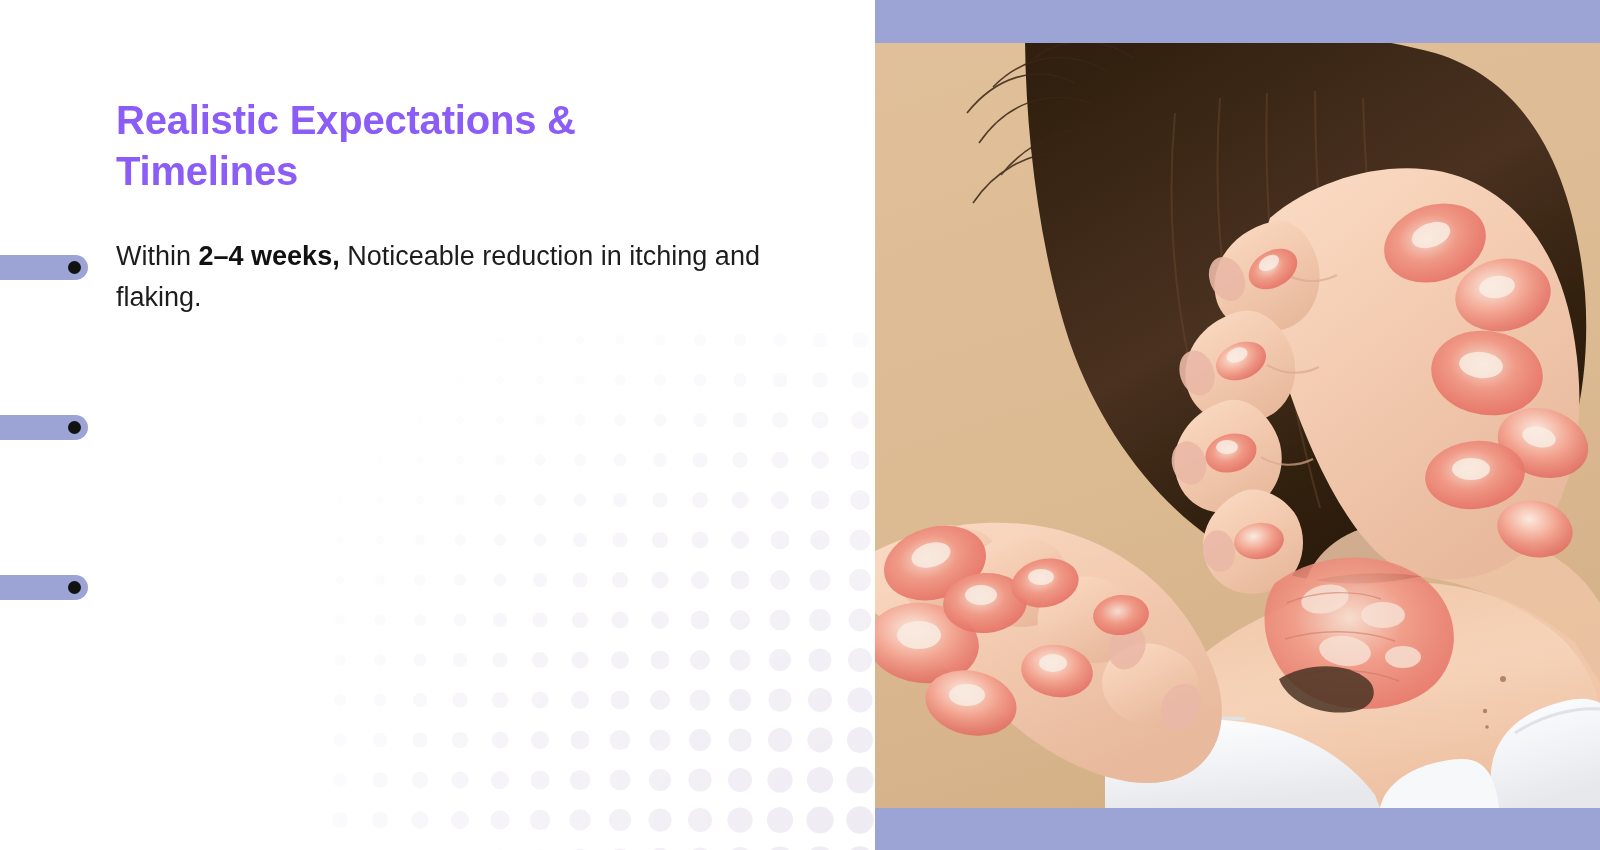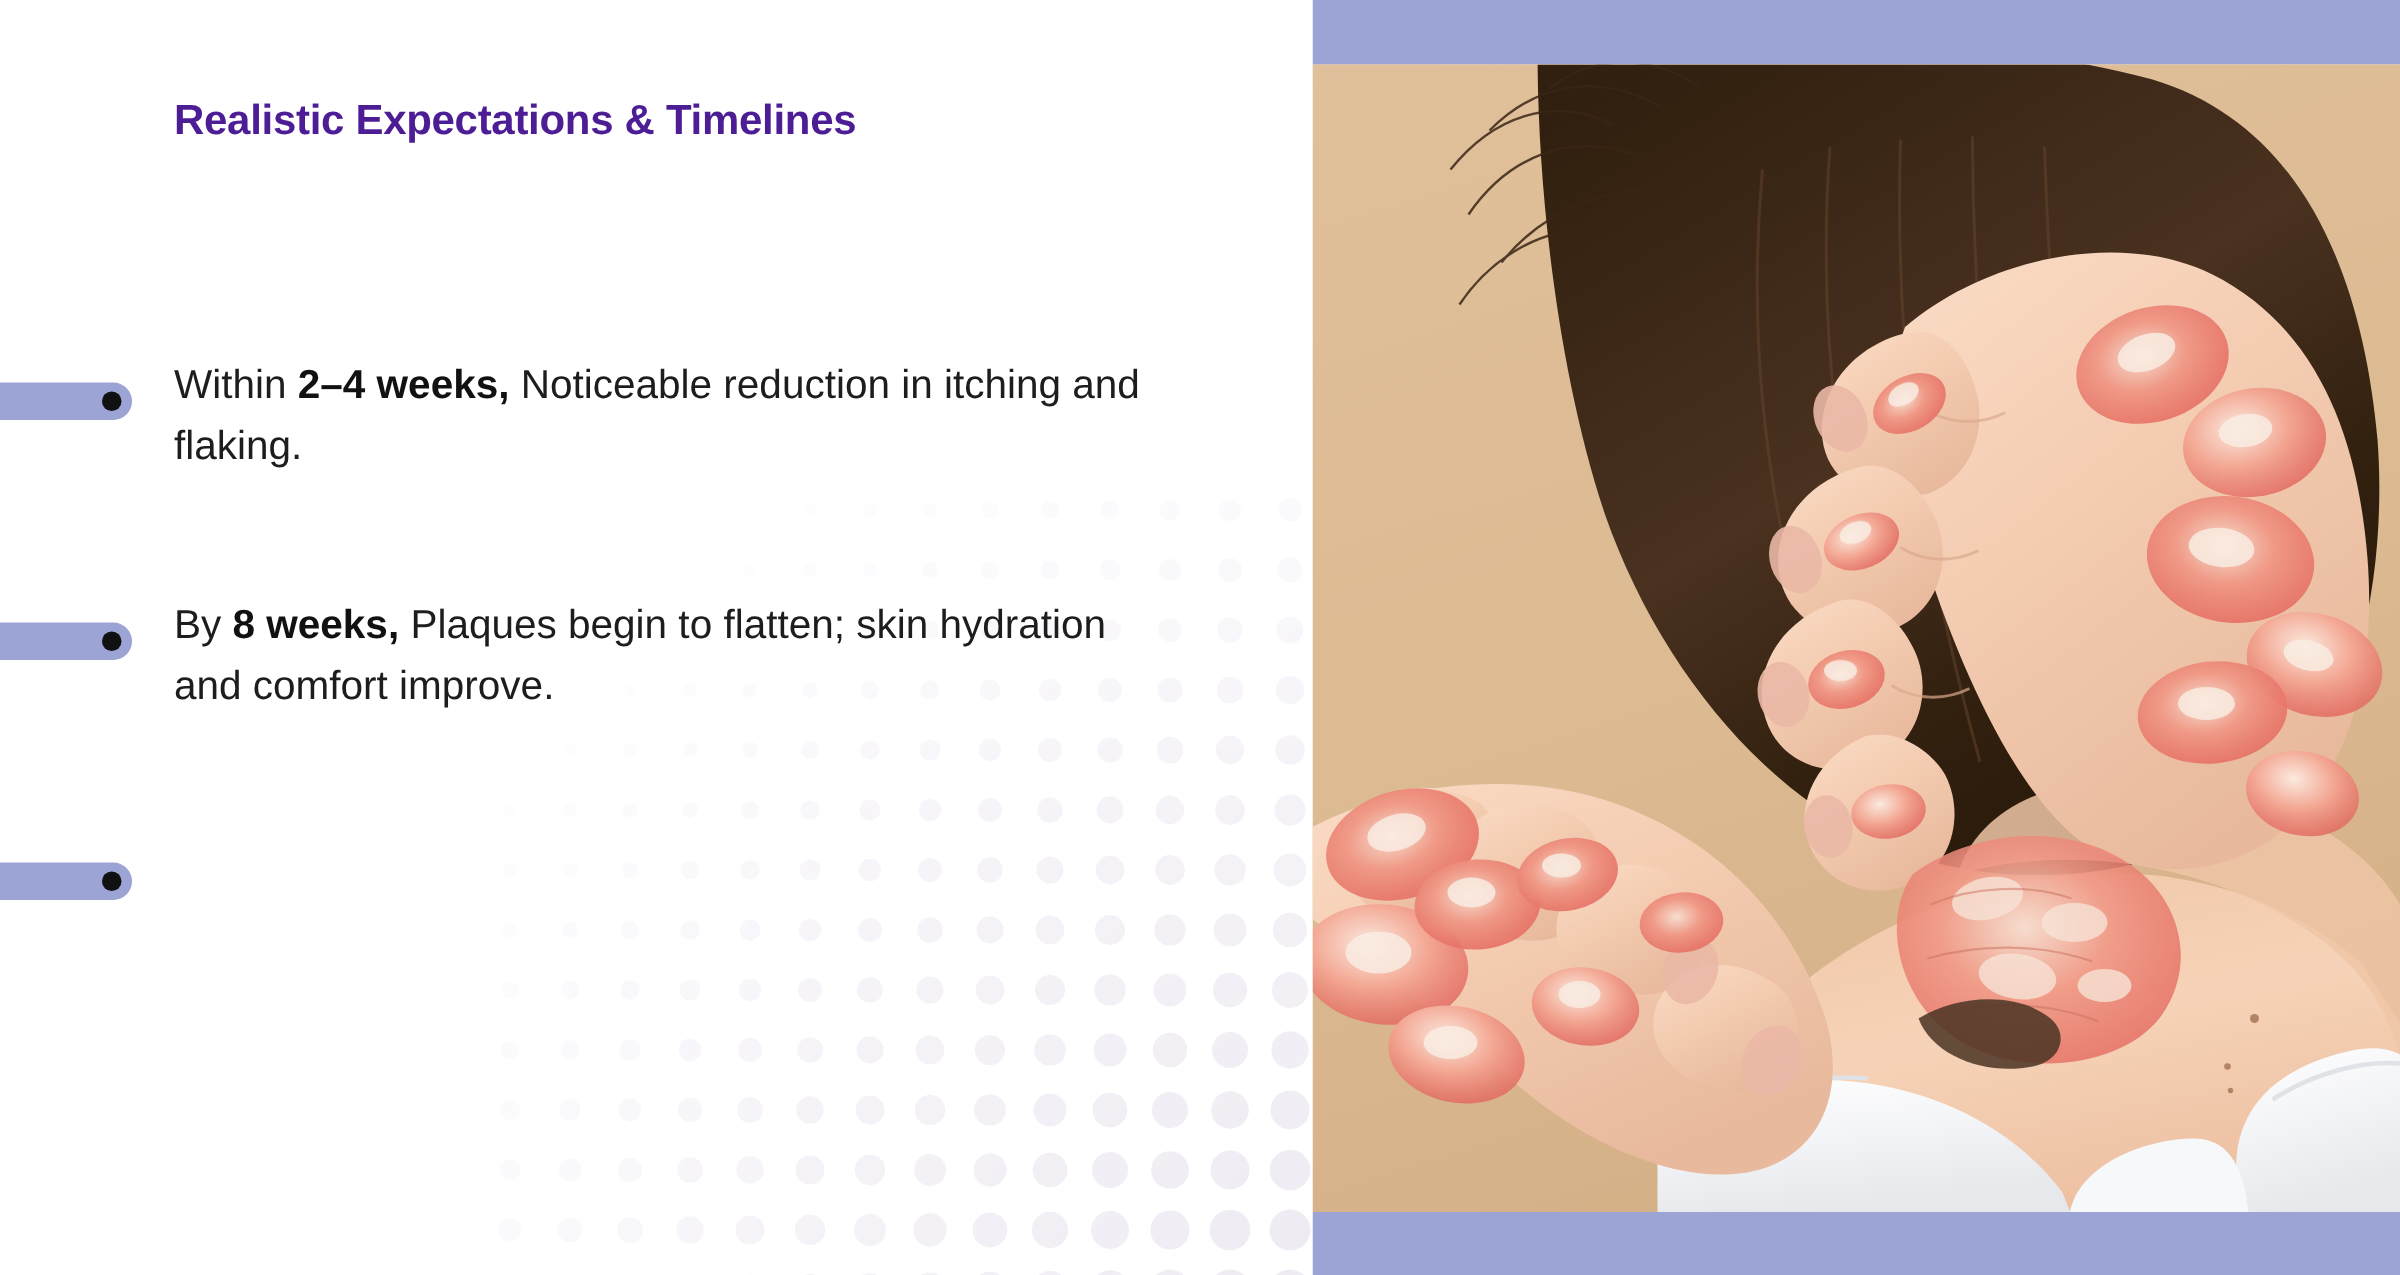--- a/index.html
+++ b/index.html
@@ -33,24 +33,24 @@
     position:absolute;
     left:330px; top:330px;
     width:560px; height:530px;
     pointer-events:none;
   }
   .dot-field svg { display:block; width:100%; height:100%; }
 
   
   .page-title {
     position:absolute;
-    left:116px; top:62px;
+    left:116px; top:95px;
     width:640px;
-    color:#4c1d95;
-    font-size:28px;
+    color:#8b5cf6;
+    font-size:40px;
     font-weight:bold;
     line-height:1.28;
     letter-spacing:-0.2px;
     font-family:"Liberation Sans", sans-serif;
   }
 
   
   .bullet-list {
     position:absolute;
     left:0; top:236px;
@@ -348,23 +348,20 @@
         <span class="bullet-pill"></span>
         <span class="bullet-dot"></span>
         <p class="bullet-text">
           <span>Within </span><b>2–4 weeks,</b><span> Noticeable reduction in itching and flaking.</span>
         </p>
       </li>
 
       <li class="bullet-item">
         <span class="bullet-pill"></span>
         <span class="bullet-dot"></span>
-        <p class="bullet-text">
-          <span>By </span><b>8 weeks,</b><span> Plaques begin to flatten; skin hydration and comfort improve.</span>
-        </p>
       </li>
 
       <li class="bullet-item">
         <span class="bullet-pill"></span>
         <span class="bullet-dot"></span>
       </li>
 
     </ul>
   </div>
 

